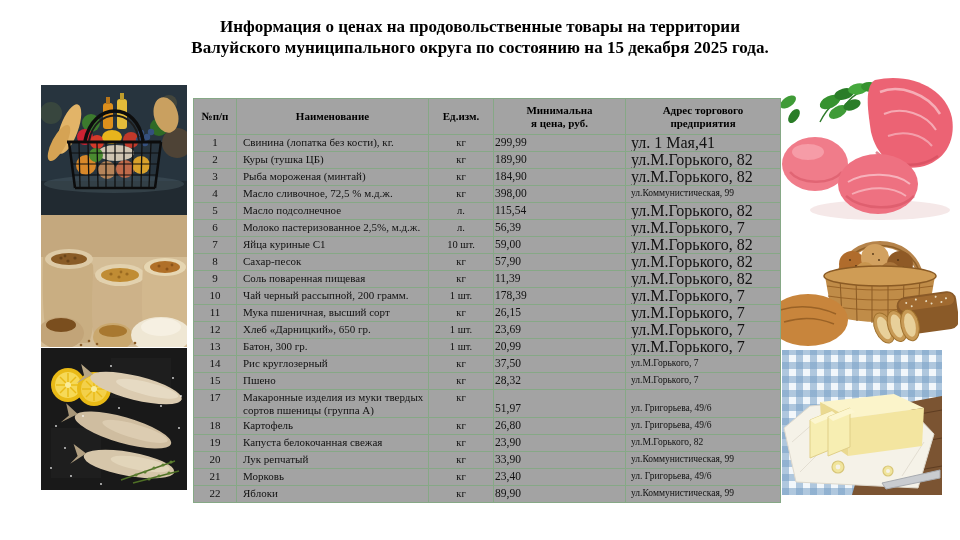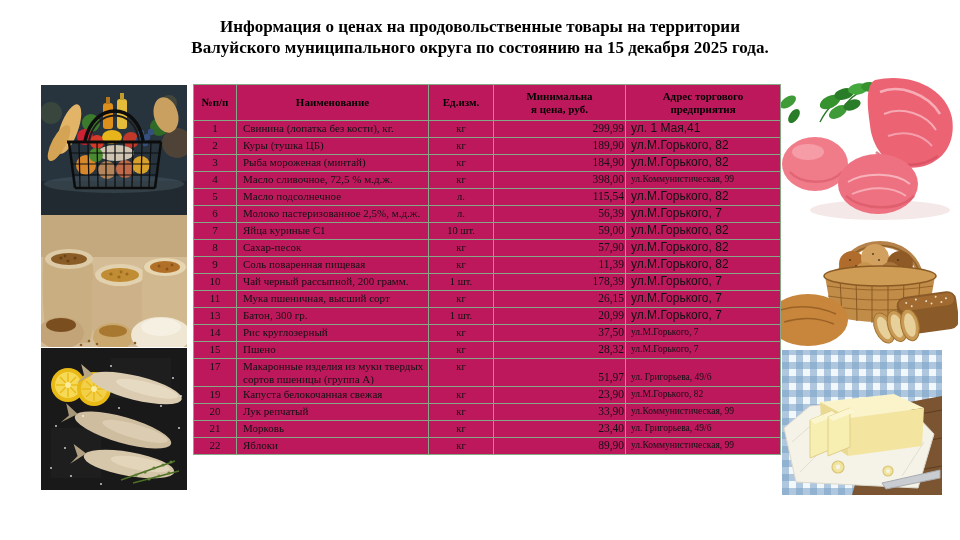--- a/index.html
+++ b/index.html
@@ -15,36 +15,36 @@
   .ph-grains{left:41px;top:215px;width:146px;height:132px;background:#d4bd96;}
   .ph-fish{left:41px;top:348px;width:146px;height:142px;background:#191919;}
   .ph-meat{left:780px;top:72px;width:178px;height:152px;background:#fff;}
   .ph-bread{left:780px;top:224px;width:178px;height:124px;background:#fff;}
   .ph-butter{left:782px;top:350px;width:160px;height:145px;
      background:
        repeating-linear-gradient(0deg, rgba(120,160,198,.55) 0 7px, rgba(255,255,255,0) 7px 14px),
        repeating-linear-gradient(90deg, rgba(120,160,198,.55) 0 7px, rgba(255,255,255,0) 7px 14px),
        #f2f7fb;}
   
-  table.price{position:absolute;left:193px;top:84px;width:587px;border-collapse:collapse;
-              table-layout:fixed;background:#be185d;}
+  table.price{position:absolute;left:193px;top:98px;width:587px;border-collapse:collapse;
+              table-layout:fixed;background:#a3a3a3;}
   table.price th,table.price td{border:1px solid #86a886;overflow:hidden;}
   table.price thead tr{height:36px;}
   table.price tbody tr{height:16px;}
   th{font-weight:bold;font-size:11px;line-height:13px;text-align:center;vertical-align:middle;
      font-family:"Liberation Serif",serif;color:#000;}
   td{font-size:11px;line-height:13px;font-family:"Liberation Serif",serif;color:#111;}
   .hdr-price-wrap{width:70px;margin:0 auto;}
   .hdr-addr-wrap{width:120px;margin:0 auto;}
   .c-num{text-align:center;vertical-align:top;padding-top:1px;}
   .c-name{padding:1px 4px 0 6px;vertical-align:top;}
   .c-unit{text-align:center;vertical-align:top;font-size:10.5px;padding-top:1px;}
-  .c-price{text-align:right;vertical-align:bottom;padding-bottom:2px;font-size:11.5px;}
+  .c-price{text-align:left;vertical-align:bottom;padding-bottom:2px;font-size:11.5px;}
   .c-addr{padding-left:5px;vertical-align:bottom;padding-bottom:2px;
-          font-family:Liberation Sans, sans-serif;font-size:12px;}
+          font-family:Liberation Serif, serif;font-size:16px;}
   .c-addr.addr-small{font-family:"Liberation Serif",serif;font-size:9.5px;margin-top:16px;}
 </style>
 </head>
 <body>
 
 <div class="stage">
 
   <div class="title">
     <div>Информация о ценах на продовольственные товары на территории</div>
     <div>Валуйского муниципального округа по состоянию на 15 декабря 2025 года.</div>
@@ -439,20 +439,27 @@
     <td class="c-addr">ул.М.Горького, 7</td>
   </tr>
         <tr>
     <td class="c-num">11</td>
     <td class="c-name">Мука пшеничная, высший сорт</td>
     <td class="c-unit">кг</td>
     <td class="c-price">26,15</td>
     <td class="c-addr">ул.М.Горького, 7</td>
   </tr>
         <tr>
+    <td class="c-num">12</td>
+    <td class="c-name">Хлеб «Дарницкий», 650 гр.</td>
+    <td class="c-unit">1 шт.</td>
+    <td class="c-price">23,69</td>
+    <td class="c-addr">ул.М.Горького, 7</td>
+  </tr>
+        <tr>
     <td class="c-num">13</td>
     <td class="c-name">Батон, 300 гр.</td>
     <td class="c-unit">1 шт.</td>
     <td class="c-price">20,99</td>
     <td class="c-addr">ул.М.Горького, 7</td>
   </tr>
         <tr>
     <td class="c-num">14</td>
     <td class="c-name">Рис круглозерный</td>
     <td class="c-unit">кг</td>
@@ -467,20 +474,27 @@
     <td class="c-addr addr-small">ул.М.Горького, 7</td>
   </tr>
         <tr>
     <td class="c-num">17</td>
     <td class="c-name">Макаронные изделия из муки твердых сортов пшеницы (группа А)</td>
     <td class="c-unit">кг</td>
     <td class="c-price">51,97</td>
     <td class="c-addr addr-small">ул. Григорьева, 49/6</td>
   </tr>
         <tr>
+    <td class="c-num">18</td>
+    <td class="c-name">Картофель</td>
+    <td class="c-unit">кг</td>
+    <td class="c-price">26,80</td>
+    <td class="c-addr addr-small">ул. Григорьева, 49/6</td>
+  </tr>
+        <tr>
     <td class="c-num">19</td>
     <td class="c-name">Капуста белокочанная свежая</td>
     <td class="c-unit">кг</td>
     <td class="c-price">23,90</td>
     <td class="c-addr addr-small">ул.М.Горького, 82</td>
   </tr>
         <tr>
     <td class="c-num">20</td>
     <td class="c-name">Лук репчатый</td>
     <td class="c-unit">кг</td>

